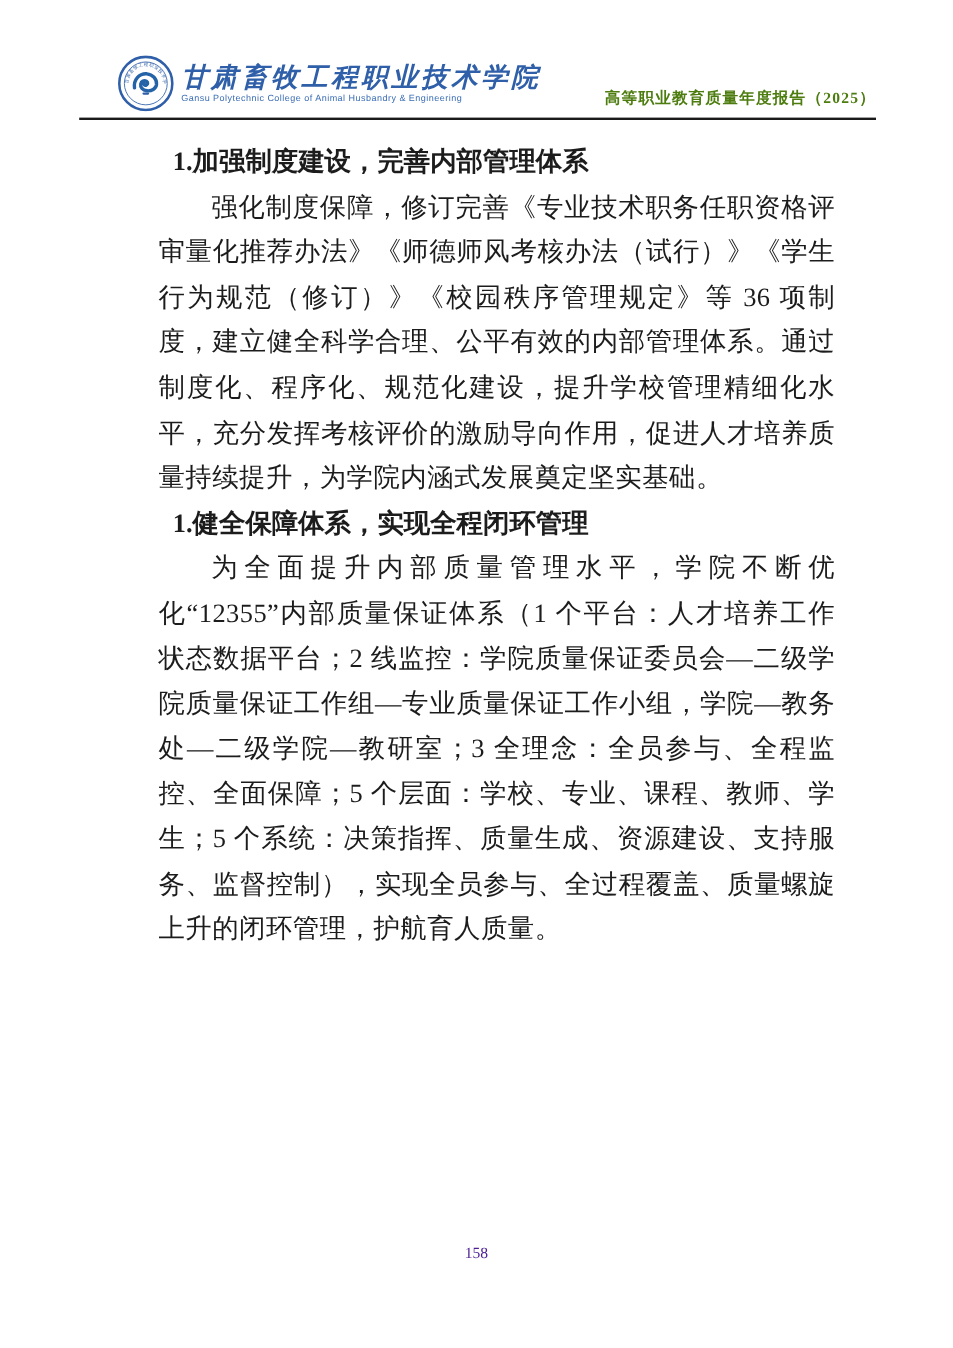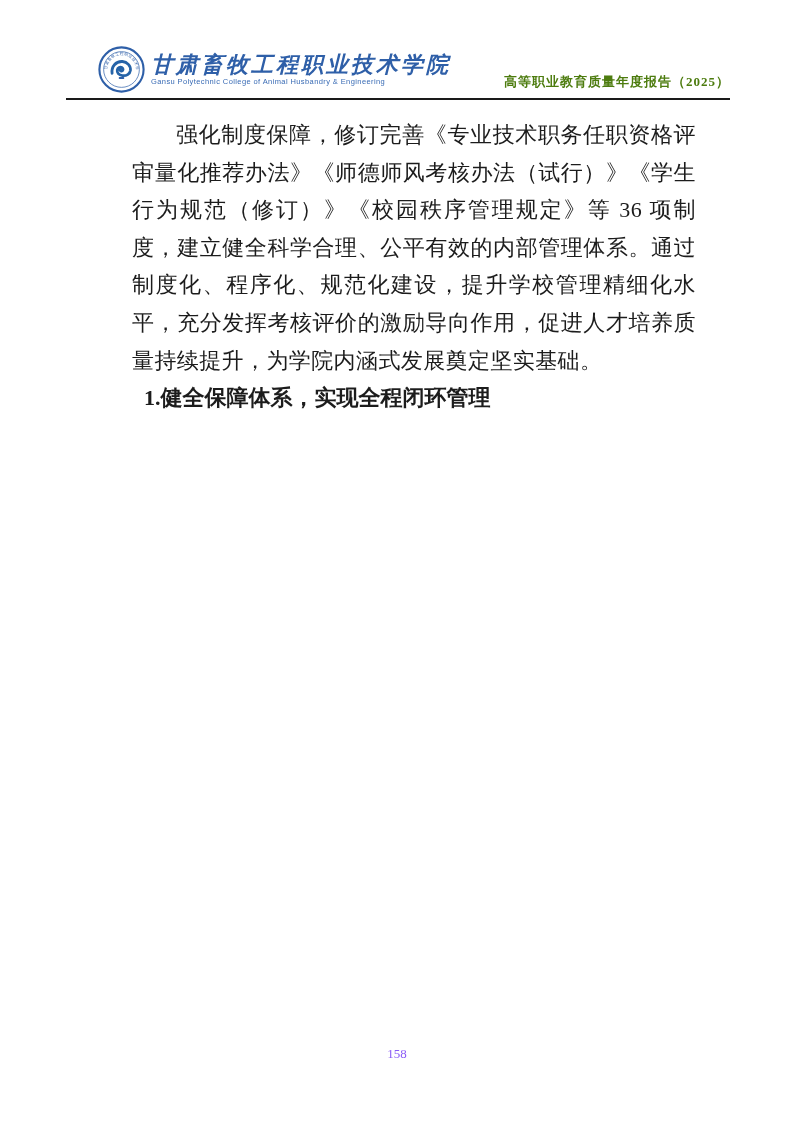--- a/index.html
+++ b/index.html
@@ -85,22 +85,21 @@
     margin-left: 32px;
   }
 
   
   .footer {
     position: absolute;
     left: 0; right: 0;
     top: 1036px;
     text-align: center;
     font-size: 13px;
-    color: #8b5cf6;
-    margin-top: 10px;
+    color: #4c1d95;
   }
 </style>
 </head>
 <body>
 
 <div class="page">
 
   <div class="header">
     <div class="brand">
       <svg class="logo" viewBox="0 0 100 100" aria-hidden="true">
@@ -117,19 +116,21 @@
       </svg>
       <div class="brand-text">
         <div class="college-zh">甘肃畜牧工程职业技术学院</div>
         <div class="college-en">Gansu Polytechnic College of Animal Husbandry &amp; Engineering</div>
       </div>
     </div>
     <div class="report-title">高等职业教育质量年度报告（2025）</div>
   </div>
 
   <div class="main">
+    <div class="sub-heading">1.加强制度建设，完善内部管理体系</div>
     <p class="para">强化制度保障，修订完善《专业技术职务任职资格评审量化推荐办法》《师德师风考核办法（试行）》《学生行为规范（修订）》《校园秩序管理规定》等 36 项制度，建立健全科学合理、公平有效的内部管理体系。通过制度化、程序化、规范化建设，提升学校管理精细化水平，充分发挥考核评价的激励导向作用，促进人才培养质量持续提升，为学院内涵式发展奠定坚实基础。</p>
     <div class="sub-heading">1.健全保障体系，实现全程闭环管理</div>
+    <p class="para">为全面提升内部质量管理水平，学院不断优化“12355”内部质量保证体系（1 个平台：人才培养工作状态数据平台；2 线监控：学院质量保证委员会—二级学院质量保证工作组—专业质量保证工作小组，学院—教务处—二级学院—教研室；3 全理念：全员参与、全程监控、全面保障；5 个层面：学校、专业、课程、教师、学生；5 个系统：决策指挥、质量生成、资源建设、支持服务、监督控制），实现全员参与、全过程覆盖、质量螺旋上升的闭环管理，护航育人质量。</p>
   </div>
 
   <div class="footer">158</div>
 
 </div>
 
 </body></html>

